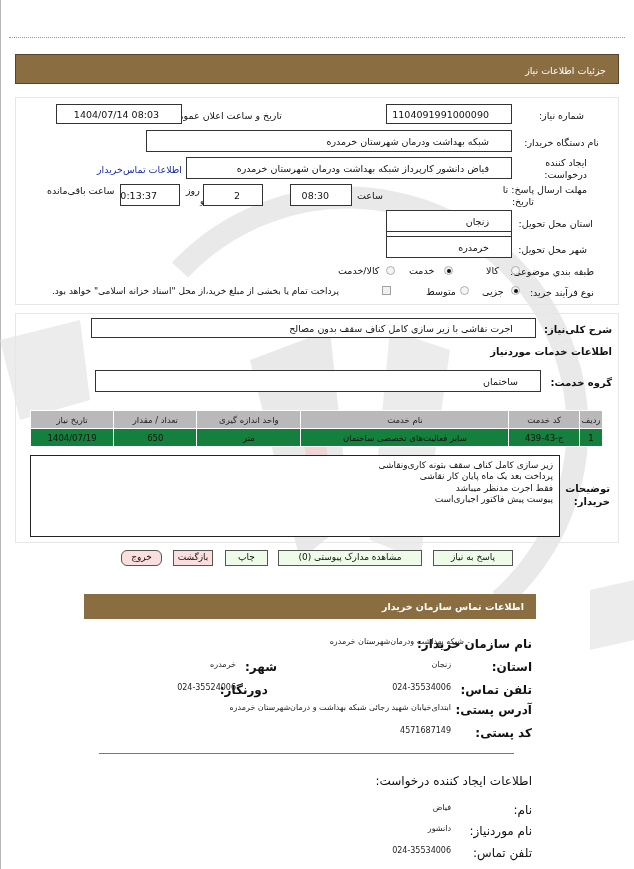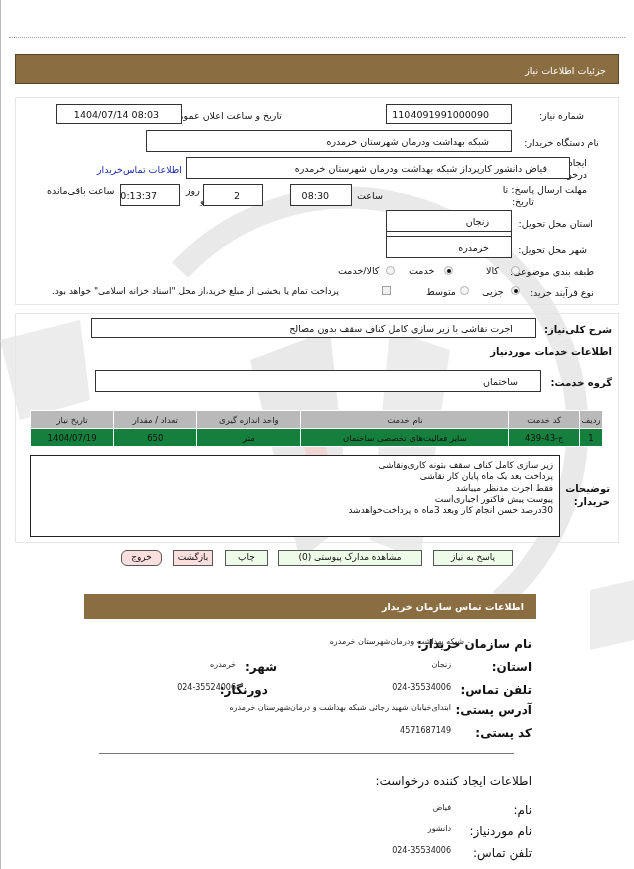--- a/index.html
+++ b/index.html
@@ -75,21 +75,21 @@
 <div class="box ltr" style="left:386px; top:104px; width:126px; height:20px;">1104091991000090</div>
 
 <span class="lbl" style="right:352px; top:110px;">تاریخ و ساعت اعلان عمومی:</span>
 <div class="box ltr" style="left:56px; top:104px; width:126px; height:20px;">1404/07/14 08:03</div>
 
 <span class="lbl" style="right:35px; top:137px;">نام دستگاه خریدار:</span>
 <div class="box rtl" style="left:146px; top:130px; width:366px; height:22px;">شبکه بهداشت ودرمان شهرستان خرمدره</div>
 
 <span class="lbl" style="right:47px; top:157px;">ایجاد کننده</span>
 <span class="lbl" style="right:47px; top:169px;">درخواست:</span>
-<div class="box rtl" style="left:186px; top:157px; width:384px; height:22px;">فیاض دانشور کارپرداز شبکه بهداشت ودرمان شهرستان خرمدره</div>
+<div class="box rtl" style="left:186px; top:157px; width:326px; height:22px;">فیاض دانشور کارپرداز شبکه بهداشت ودرمان شهرستان خرمدره</div>
 <span class="link" style="left:97px; top:164px;">اطلاعات تماس‌خریدار</span>
 
 <span class="lbl" style="right:47px; top:184px;">مهلت ارسال پاسخ: تا</span>
 <span class="lbl" style="right:100px; top:196px;">تاریخ:</span>
 <div class="box ltr" style="left:386px; top:184px; width:126px; height:30px;margin-top:44px;">1404/07/16</div>
 <span class="lbl" style="left:357px; top:190px;">ساعت</span>
 <div class="box ltr" style="left:290px; top:184px; width:62px; height:22px;">08:30</div>
 <div class="box ltr" style="left:203px; top:184px; width:60px; height:22px;">2</div>
 <span class="lbl" style="left:186px; top:185px;">روز</span>
 <span class="lbl" style="left:200px; top:197px; font-size:8px;">و</span>
@@ -151,21 +151,20 @@
   </tbody>
 </table>
 
 <span class="lbl bold" style="right:24px; top:483px; font-size:10px;">توضیحات</span>
 <span class="lbl bold" style="right:24px; top:496px; font-size:10px;">خریدار:</span>
 <div class="desc-box">
   <div>زیر سازی کامل کناف سقف بتونه کاری‌ونقاشی</div>
   <div>پرداخت بعد یک ماه پایان کار نقاشی</div>
   <div> فقط اجرت مدنظر میباشد</div>
   <div> پیوست پیش فاکتور اجباری‌است</div>
-  <div>30درصد حسن انجام کار وبعد 3ماه ه پرداخت‌خواهدشد</div>
 </div>
 
 <div class="btn green" style="left:433px; top:550px; width:80px;">پاسخ به نیاز</div>
 <div class="btn green" style="left:278px; top:550px; width:144px;">مشاهده مدارک پیوستی (0)</div>
 <div class="btn green" style="left:225px; top:550px; width:43px;">چاپ</div>
 <div class="btn red" style="left:173px; top:550px; width:40px;">بازگشت</div>
 <div class="btn red" style="left:121px; top:550px; width:41px;border-radius:6px;">خروج</div>
 
 <div class="contact-bar">
   <span>اطلاعات تماس سازمان خریدار</span>

